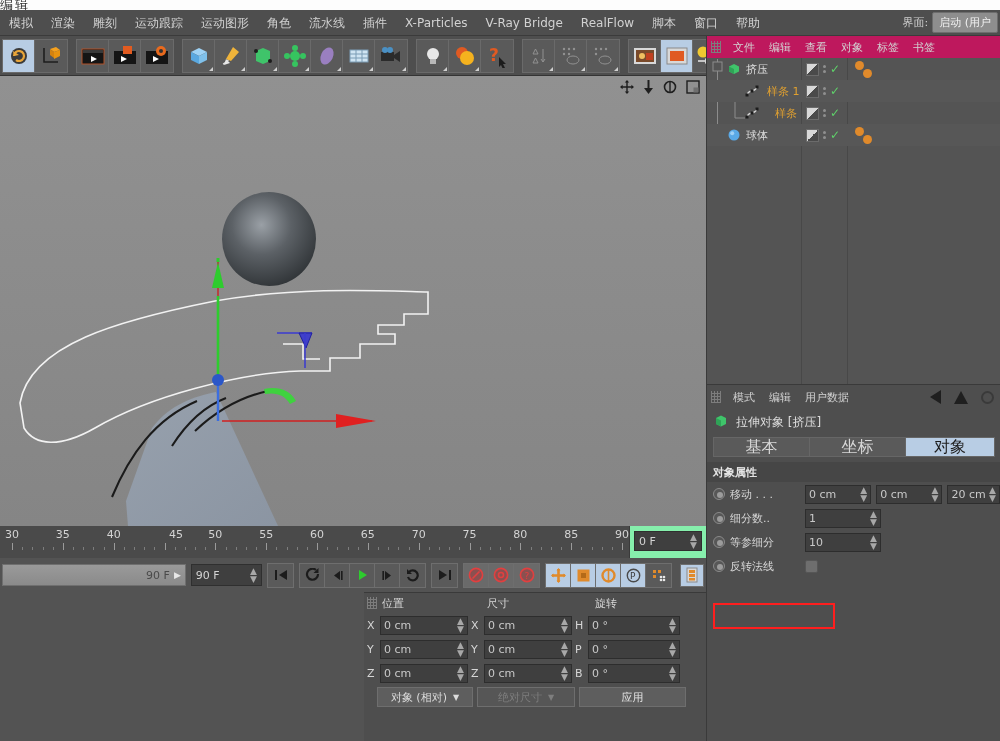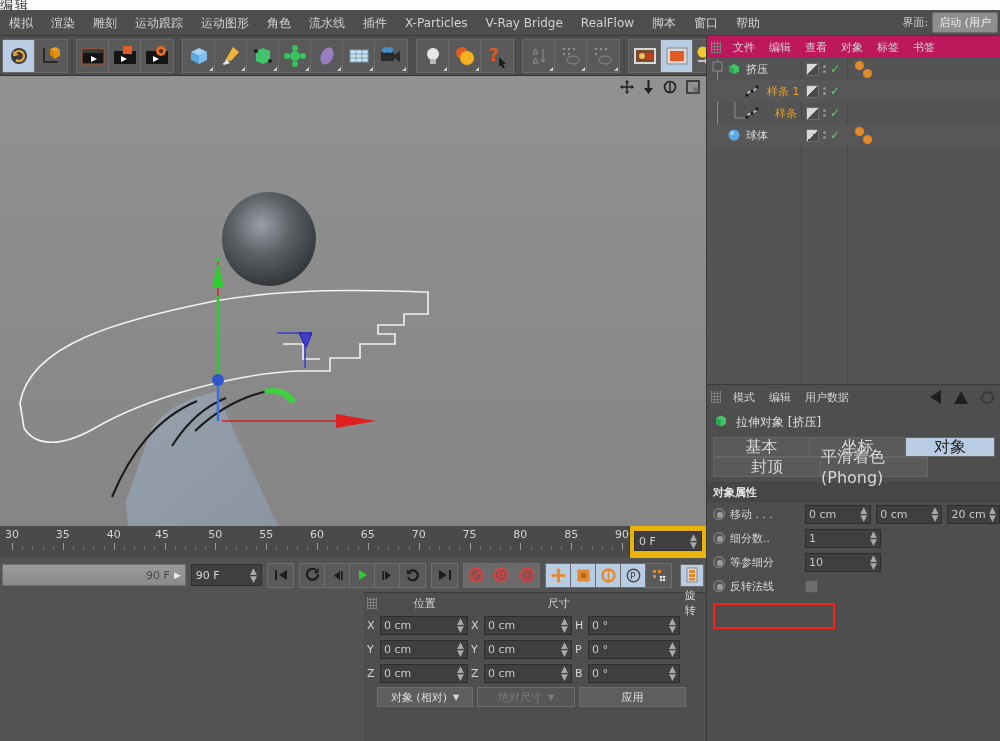--- a/index.html
+++ b/index.html
@@ -70,21 +70,21 @@
     background:#8c8c8c; overflow:hidden;
   }
   .vp-navicons {
     position:absolute; right:6px; top:4px; display:flex; gap:9px;
     z-index:12;
   }
 
   
   .timeline {
     position:absolute; left:0; top:526px; width:706px; height:32px;
-    background:#eab308;
+    background:#86efac;
   }
   .tl-ruler {
     position:absolute; left:0; top:0; width:630px; height:32px;
     background:#4a4a4a; border-right:1px solid #3a3a3a;
   }
   .tl-label { position:absolute; top:2px; font-size:11px; color:#d4d4d4; transform:translateX(-50%); }
   .tl-tick { position:absolute; bottom:8px; width:1px; background:#9a9a9a; }
   .tl-minor { position:absolute; bottom:8px; width:1px; height:3px; background:#7d7d7d; }
   .frame-field {
     position:absolute; left:634px; top:5px; width:68px; height:20px;
@@ -119,21 +119,21 @@
   .pgroup .pbtn { border:none; border-right:1px solid #6e6e6e; }
   .pgroup .pbtn:last-child { border-right:none; }
   .pbtn.key { background:#6a6a6a; }
   .pbtn.orange { background:#b8cde4; }
 
   
   .coordmgr {
     position:absolute; left:364px; top:592px; width:342px; height:149px;
     background:#4e4e4e; border-top:1px solid #3a3a3a;
   }
-  .cm-head { display:flex; height:20px; align-items:center; padding-left:3px;gap:32px; }
+  .cm-head { display:flex; height:20px; align-items:center; padding-left:3px; }
   .grip {
     width:10px; height:12px; margin-right:5px;
     background-image:
       repeating-linear-gradient(0deg,#7d7d7d 0 1px,transparent 1px 3px),
       repeating-linear-gradient(90deg,#7d7d7d 0 1px,transparent 1px 3px);
   }
   .cm-col-title { font-size:11px; color:#d6d6d6; }
   .cm-row { display:flex; align-items:center; height:24px; padding-left:3px; }
   .ax { width:13px; font-size:11px; color:#d6d6d6; }
   .numfld {
@@ -551,21 +551,21 @@
         <div class="tl-minor" style="left: 73px;"></div>
         <div class="tl-minor" style="left: 83.1667px;"></div>
         <div class="tl-minor" style="left: 93.3333px;"></div>
         <div class="tl-minor" style="left: 103.5px;"></div>
         <div class="tl-label" style="left: 113.667px;">40</div>
         <div class="tl-tick" style="left: 113.667px; height: 7px;"></div>
         <div class="tl-minor" style="left: 123.833px;"></div>
         <div class="tl-minor" style="left: 134px;"></div>
         <div class="tl-minor" style="left: 144.167px;"></div>
         <div class="tl-minor" style="left: 154.333px;"></div>
-        <div class="tl-label" style="left: 162px;">45</div>
+        <div class="tl-label" style="left: 176px;">45</div>
         <div class="tl-tick" style="left: 164.5px; height: 7px;"></div>
         <div class="tl-minor" style="left: 174.667px;"></div>
         <div class="tl-minor" style="left: 184.833px;"></div>
         <div class="tl-minor" style="left: 195px;"></div>
         <div class="tl-minor" style="left: 205.167px;"></div>
         <div class="tl-label" style="left: 215.333px;">50</div>
         <div class="tl-tick" style="left: 215.333px; height: 7px;"></div>
         <div class="tl-minor" style="left: 225.5px;"></div>
         <div class="tl-minor" style="left: 235.667px;"></div>
         <div class="tl-minor" style="left: 245.833px;"></div>
@@ -938,24 +938,20 @@
           </svg>
       </span>
       <span>拉伸对象 [挤压]</span>
     </div>
     <div class="am-tabs">
       <div class="am-tabrow">
         <div class="am-tab" style="width:108px">基本</div>
         <div class="am-tab" style="width:108px">坐标</div>
         <div class="am-tab active" style="width:100px">对象</div>
       </div>
-      <div class="am-tabrow">
-        <div class="am-tab" style="width:108px">封顶</div>
-        <div class="am-tab" style="width:108px">平滑着色(Phong)</div>
-      </div>
     </div>
     <div class="am-section">对象属性</div>
     <div id="am-props">
         <div class="am-row">
           <span class="radio"></span>
           <span class="am-label">移动 . . .</span>
           <span class="am-fld" style="width:76px">0 cm<span class="spin">▲<br>▼</span></span>
           <span class="am-fld" style="width:76px">0 cm<span class="spin">▲<br>▼</span></span>
           <span class="am-fld" style="width:60px">20 cm<span class="spin">▲<br>▼</span></span>
         </div>

